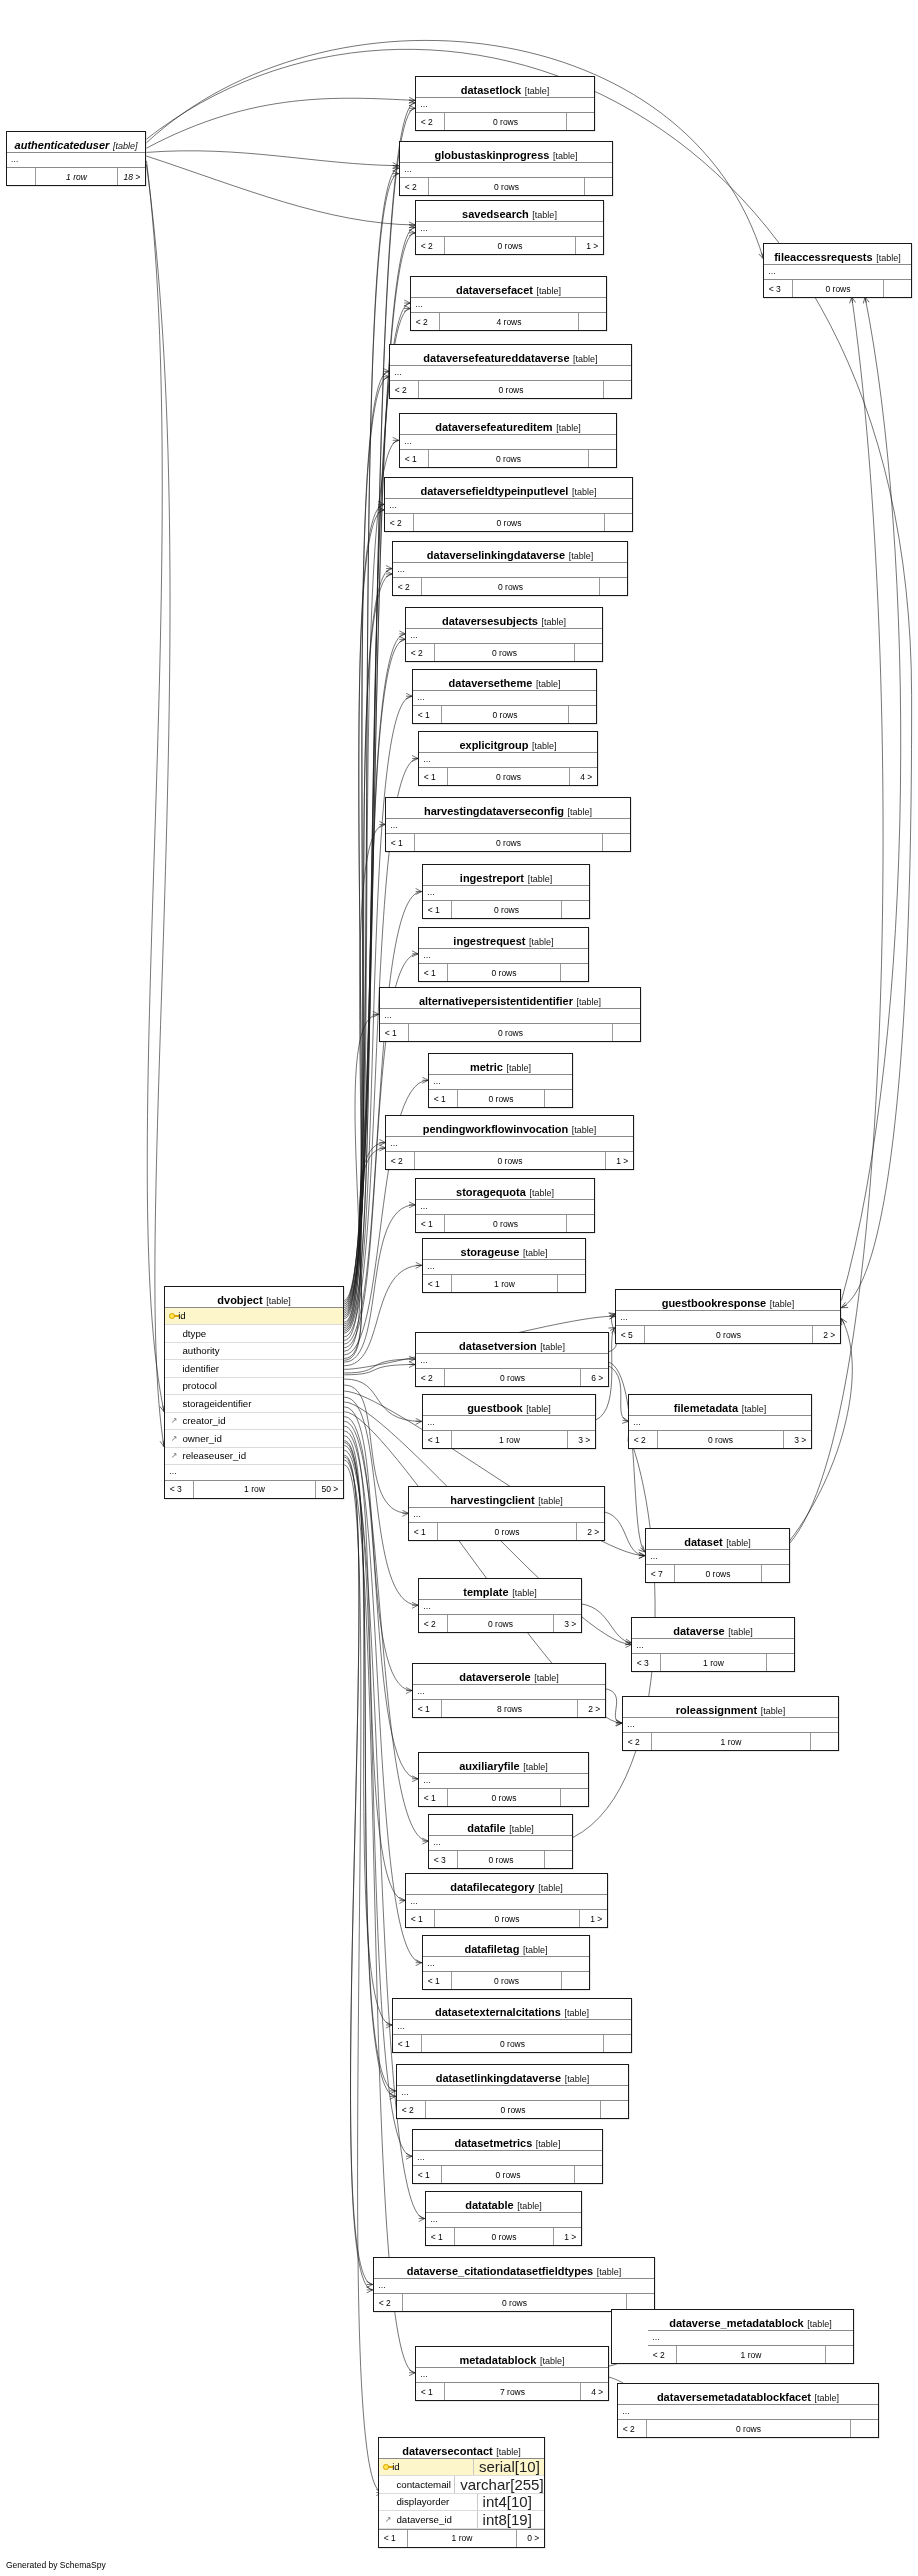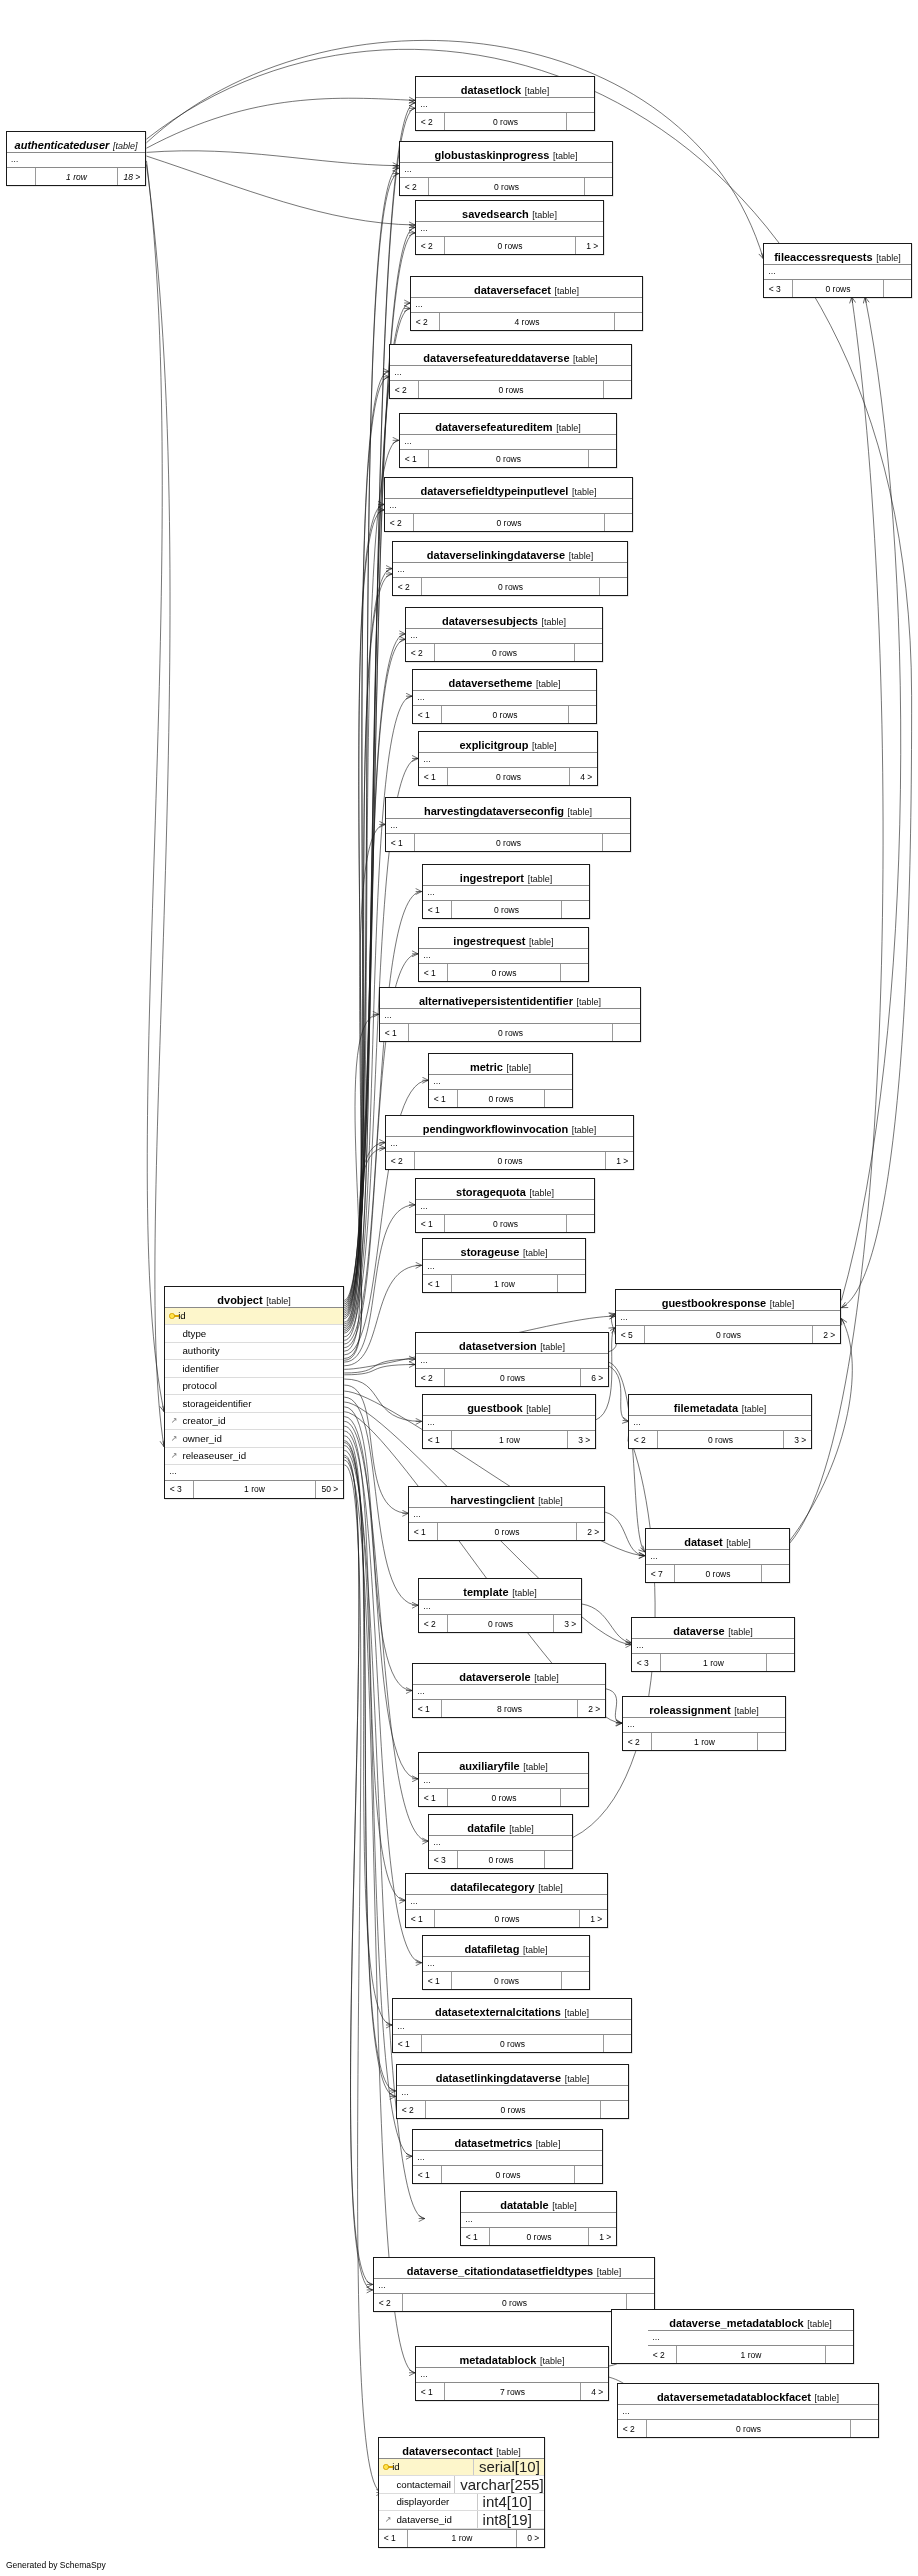--- a/index.html
+++ b/index.html
@@ -164,21 +164,21 @@
       </div>
       <div class="tnode" style="left: 763px; top: 243px; width: 149px;">
         <div class="thead"><span class="tname">fileaccessrequests</span><span class="ttag">[table]</span></div>
         <div class="dots">...</div>
         <div class="tstats">
           <span class="left">&lt; 3</span>
           <span class="mid">0 rows</span>
           <span class="right"></span>
         </div>
       </div>
-      <div class="tnode" style="left: 410px; top: 276px; width: 233px;">
+      <div class="tnode" style="left: 410px; top: 276px; width: 197px;">
         <div class="thead"><span class="tname">dataversefacet</span><span class="ttag">[table]</span></div>
         <div class="dots">...</div>
         <div class="tstats">
           <span class="left">&lt; 2</span>
           <span class="mid">4 rows</span>
           <span class="right"></span>
         </div>
       </div>
       <div class="tnode" style="left: 389px; top: 344px; width: 243px;">
         <div class="thead"><span class="tname">dataversefeatureddataverse</span><span class="ttag">[table]</span></div>
@@ -434,21 +434,21 @@
       </div>
       <div class="tnode" style="left: 412px; top: 1663px; width: 194px;">
         <div class="thead"><span class="tname">dataverserole</span><span class="ttag">[table]</span></div>
         <div class="dots">...</div>
         <div class="tstats">
           <span class="left">&lt; 1</span>
           <span class="mid">8 rows</span>
           <span class="right">2 &gt;</span>
         </div>
       </div>
-      <div class="tnode" style="left: 622px; top: 1696px; width: 164px;">
+      <div class="tnode" style="left: 622px; top: 1696px; width: 217px;">
         <div class="thead"><span class="tname">roleassignment</span><span class="ttag">[table]</span></div>
         <div class="dots">...</div>
         <div class="tstats">
           <span class="left">&lt; 2</span>
           <span class="mid">1 row</span>
           <span class="right"></span>
         </div>
       </div>
       <div class="tnode" style="left: 418px; top: 1752px; width: 171px;">
         <div class="thead"><span class="tname">auxiliaryfile</span><span class="ttag">[table]</span></div>
@@ -506,21 +506,21 @@
       </div>
       <div class="tnode" style="left: 412px; top: 2129px; width: 191px;">
         <div class="thead"><span class="tname">datasetmetrics</span><span class="ttag">[table]</span></div>
         <div class="dots">...</div>
         <div class="tstats">
           <span class="left">&lt; 1</span>
           <span class="mid">0 rows</span>
           <span class="right"></span>
         </div>
       </div>
-      <div class="tnode" style="left: 425px; top: 2191px; width: 157px; margin-left: 35px;">
+      <div class="tnode" style="left: 425px; top: 2191px; width: 157px;">
         <div class="thead"><span class="tname">datatable</span><span class="ttag">[table]</span></div>
         <div class="dots">...</div>
         <div class="tstats">
           <span class="left">&lt; 1</span>
           <span class="mid">0 rows</span>
           <span class="right">1 &gt;</span>
         </div>
       </div>
       <div class="tnode" style="left: 373px; top: 2257px; width: 282px;">
         <div class="thead"><span class="tname">dataverse_citationdatasetfieldtypes</span><span class="ttag">[table]</span></div>

